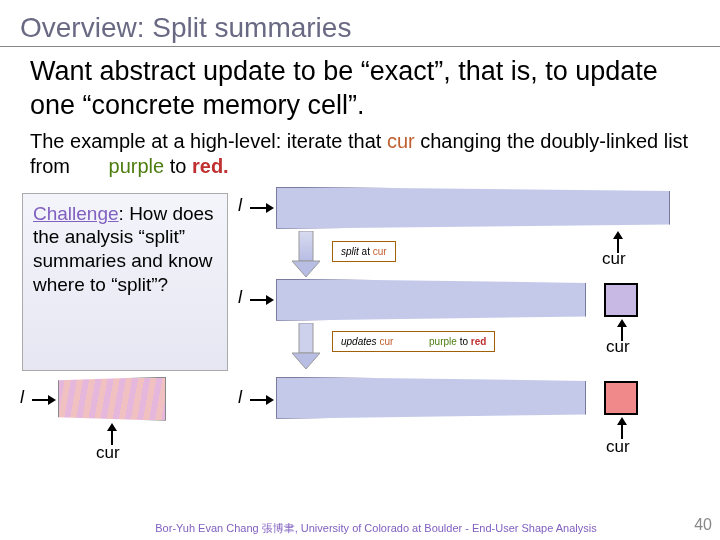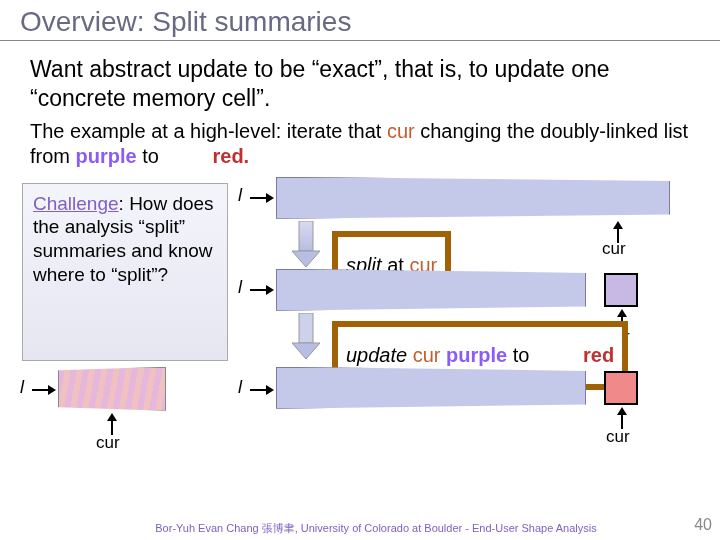--- a/index.html
+++ b/index.html
@@ -1,22 +1,22 @@
 <!DOCTYPE html>
 <html><head>
 <meta charset="utf-8">
 <style>
   * { margin: 0; padding: 0; box-sizing: border-box; }
   body { width: 720px; height: 540px; font-family: Verdana, Geneva, sans-serif; background: #fff; position: relative; overflow: hidden; }
-  .title { font-size: 28px; color: #696984; padding: 6px 0 2px 20px; line-height: 1.15; border-bottom: 1px solid #888; margin-bottom: 14px; }
-  .p1 { font-size: 23px; color: #000; padding: 0 30px 6px 30px; line-height: 1.25; }
+  .title { font-size: 28px; color: #696984; padding: 12px 0 2px 20px; line-height: 1.15; border-bottom: 1px solid #888; margin-bottom: 8px; }
+  .p1 { font-size: 27px; color: #000; padding: 0 30px 6px 30px; line-height: 1.25; }
   .p2 { font-size: 20px; color: #000; padding: 0 30px 8px 30px; line-height: 1.25; }
   .cur-word { color: #c06030; }
-  .purple-word { color: #8b5cf6; font-weight: bold; }
-  .red-word { color: #c03030; font-weight: bold; margin-left: 48px; }
+  .purple-word { color: #4d7c0f; font-weight: normal; margin-left: 33px; }
+  .red-word { color: #c03030; font-weight: bold; }
 
   .stage { position: relative; width: 720px; height: 310px; }
   .challenge-box {
     position: absolute; left: 22px; top: 6px; width: 206px; height: 178px;
     background: linear-gradient(#f4f4fb, #e6e6f2);
     border: 1px solid #aaa; padding: 8px 10px; font-size: 19px; line-height: 1.25;
   }
   .challenge-box .ch-title { color: #8060c0; text-decoration: underline; }
 
   .l-label { position: absolute; font-size: 18px; font-style: italic; color: #000; }
@@ -46,22 +46,22 @@
 
   
   .cur-lbl { position: absolute; font-size: 17px; color: #000; }
   .up-arrow { position: absolute; width: 12px; height: 22px; }
 
   
   .down-arrow { position: absolute; width: 32px; }
 
   
   .step-box {
-    position: absolute; border: 6px solid #a16207; background: #fff; padding: 17px 8px;
-    font-size: 20px; white-space: nowrap;
+    position: absolute; border: 1px solid #a16207; background: #fff; padding: 4px 8px;
+    font-size: 10px; white-space: nowrap;
   }
 
   .footer { position: absolute; bottom: 4px; left: 16px; width: 720px; text-align: center; font-size: 11px; color: #8060c0; }
   .pagenum { position: absolute; right: 8px; bottom: 6px; font-size: 16px; color: #888; }
 </style>
 </head>
 <body>
 
 <div class="title">
   <span>Overview: Split summaries</span><br>
@@ -130,21 +130,21 @@
   </span>
   <span class="cur-lbl" style="left:606px; top:150px;">cur</span>
 
   <div class="down-arrow" style="left:290px; top:136px;">
     <svg width="32" height="46">
         <rect x="9" y="0" width="14" height="30" fill="#cdd1ec" stroke="#999"></rect>
         <polygon points="2,30 30,30 16,46" fill="#b8bde4" stroke="#999"></polygon>
       </svg>
   </div>
   <div class="step-box" style="left:332px; top:144px;">
-    <i><span>update</span></i><span> </span><span class="cur-word">cur</span> <span class="purple-word">purple</span><span> to </span><span class="red-word" style="font-weight:bold">red</span>
+    <i><span>updates</span></i><span> </span><span class="cur-word">cur</span> <span class="purple-word">purple</span><span> to </span><span class="red-word" style="font-weight:bold">red</span>
   </div>
 
   <span class="l-label" style="left:20px; top:200px;">l</span>
   <span class="big-arrow" style="left:32px; top:206px;">
     <svg width="24" height="14">
         <line x1="0" y1="7" x2="16" y2="7" stroke="#000" stroke-width="2"></line>
         <polygon points="16,2 24,7 16,12" fill="#000"></polygon>
       </svg>
   </span>
   <div class="hatched" style="left:58px; top:190px;"></div>

